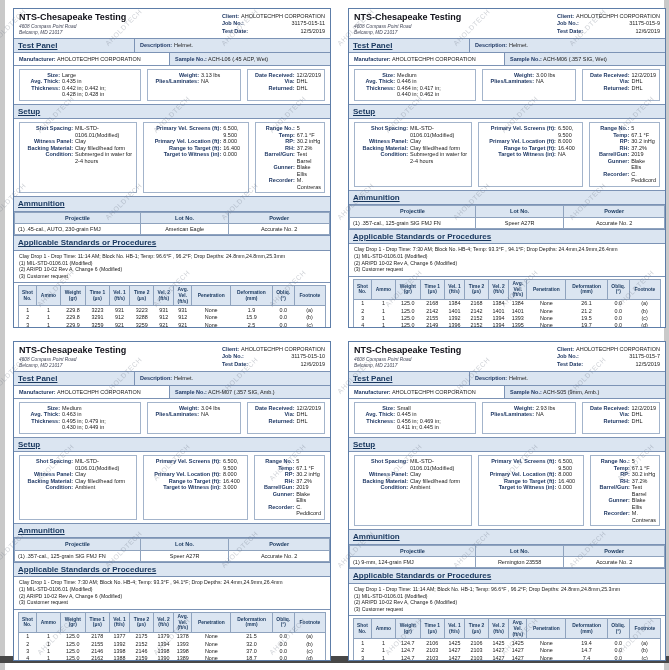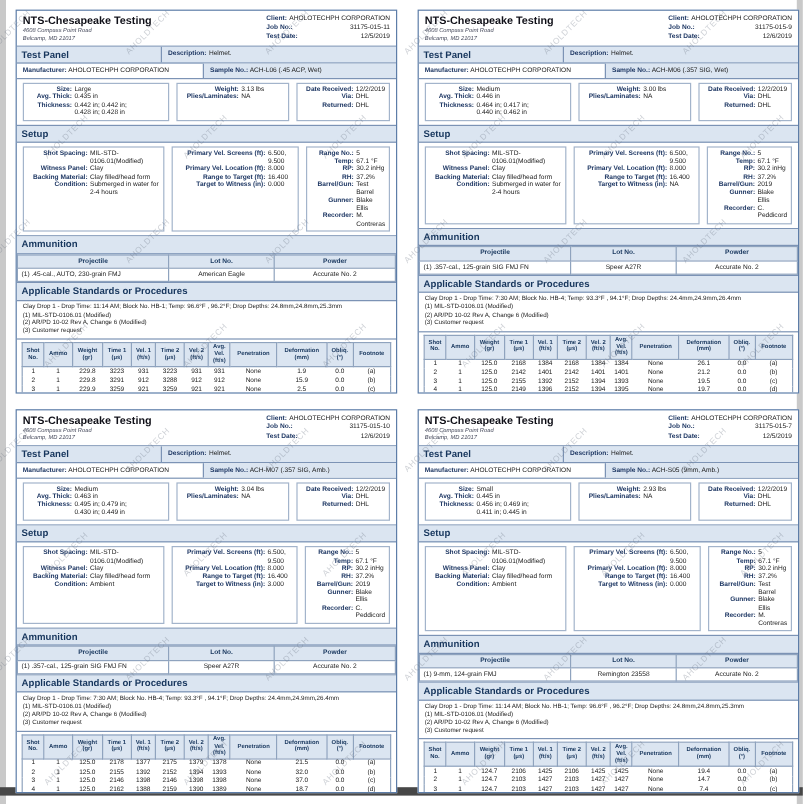--- a/index.html
+++ b/index.html
@@ -25,21 +25,21 @@
   .kv .val { flex:1; }
 
   .rp-header { display:flex; justify-content:space-between; padding:3px 5px 2px 5px; border-bottom:1px solid #7c93b5; }
   .rp-title { font-size:9px; font-weight:bold; color:#101018; }
   .rp-addr { font-size:4.8px; font-style:italic; color:#44485a; margin-top:1px; }
   .rp-h-right { text-align:right; padding-top:1px; }
   .rp-h-right .kv { justify-content:flex-end; margin-bottom:1px; }
   .rp-h-right .lbl { margin-right:2px; }
 
   .bar { background:#dbe5f1; border-bottom:1px solid #7c93b5; display:flex; align-items:center; padding:2px 4px; }
-  .bar-title { font-size:8px; font-weight:bold; color:#17365d; }
+  .bar-title { font-size:8px; font-weight:bold; color:#17365d;text-decoration:underline; }
   .tp-bar { padding:0; }
   .tp-left { width:112px; padding:2px 4px; border-right:1px solid #7c93b5; }
   .tp-right { padding:2px 5px; font-size:5.5px; display:flex; align-items:center; }
   .tp-right .lbl { margin-right:2px; }
 
   .manu-row { display:flex; border-bottom:1px solid #7c93b5; align-items:stretch; }
   .manu-left { flex:1; padding:2.5px 5px; }
   .manu-right { width:150px; background:#dbe5f1; border-left:1px solid #7c93b5; padding:2.5px 5px; }
 
   .boxes-row { display:flex; gap:6px; padding:3px 5px; border-bottom:1px solid #7c93b5; }

